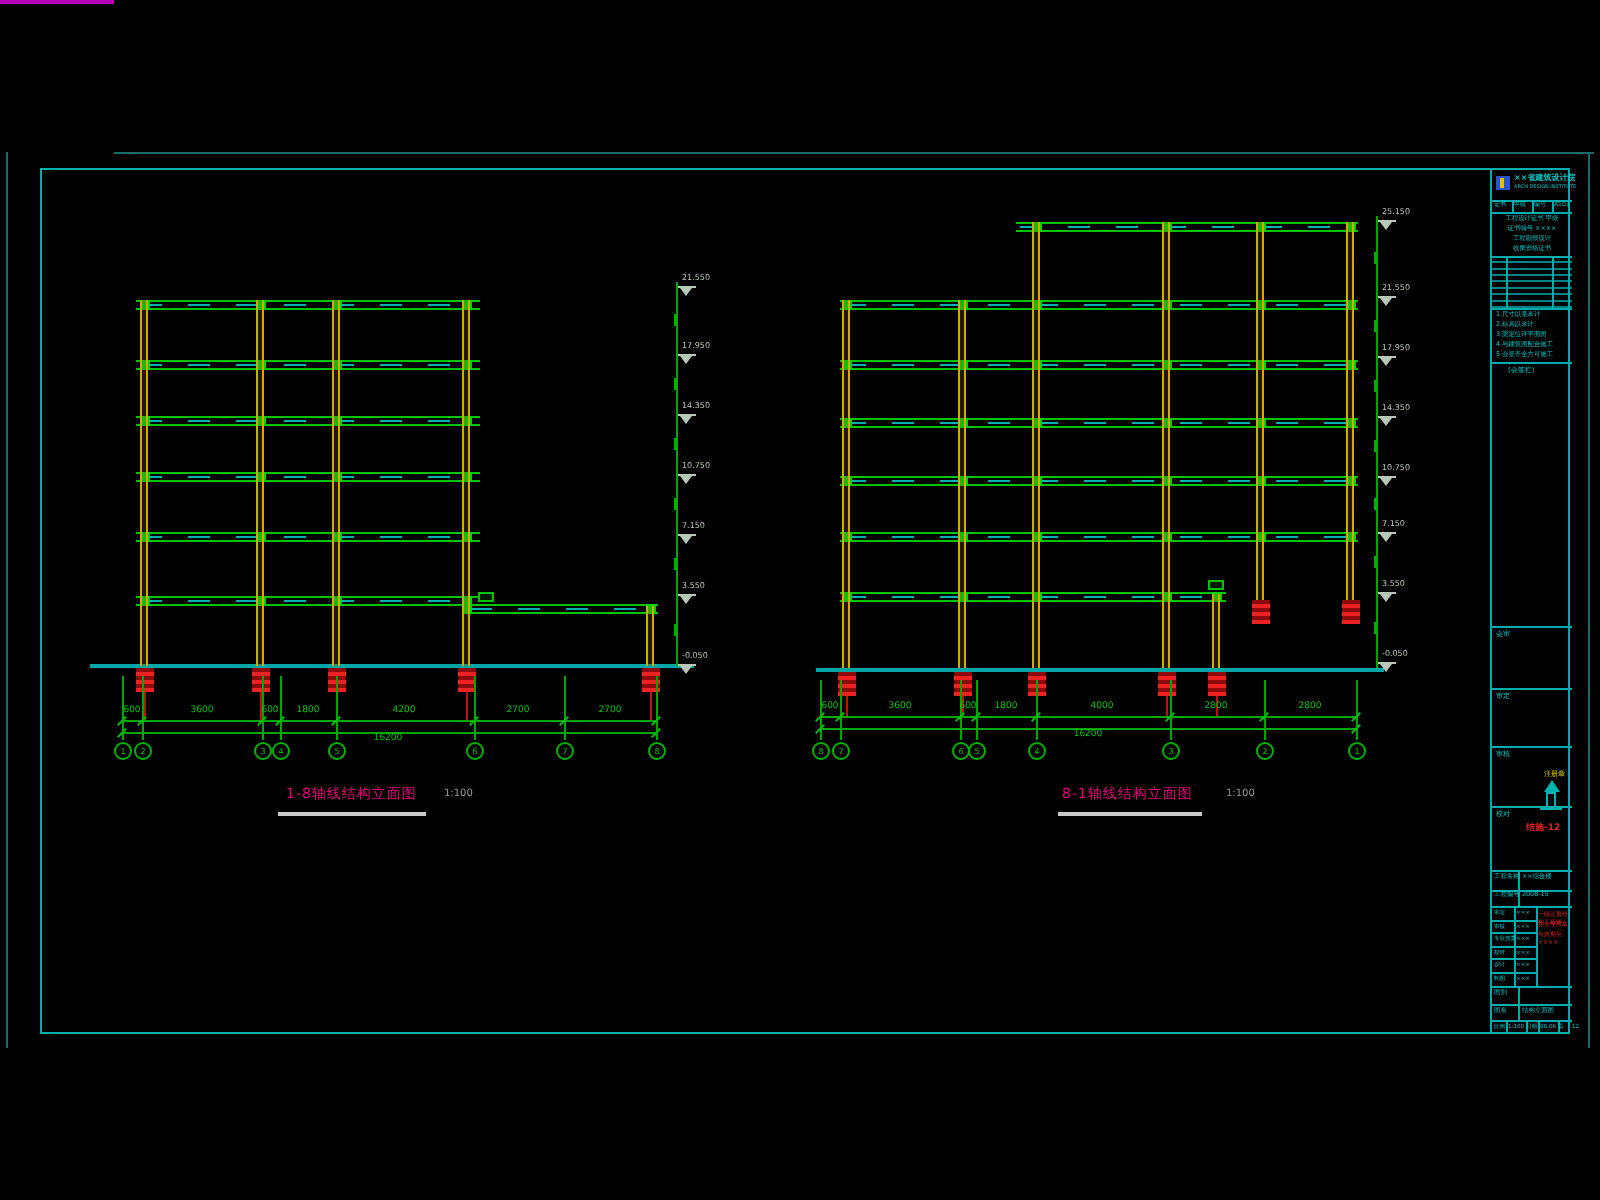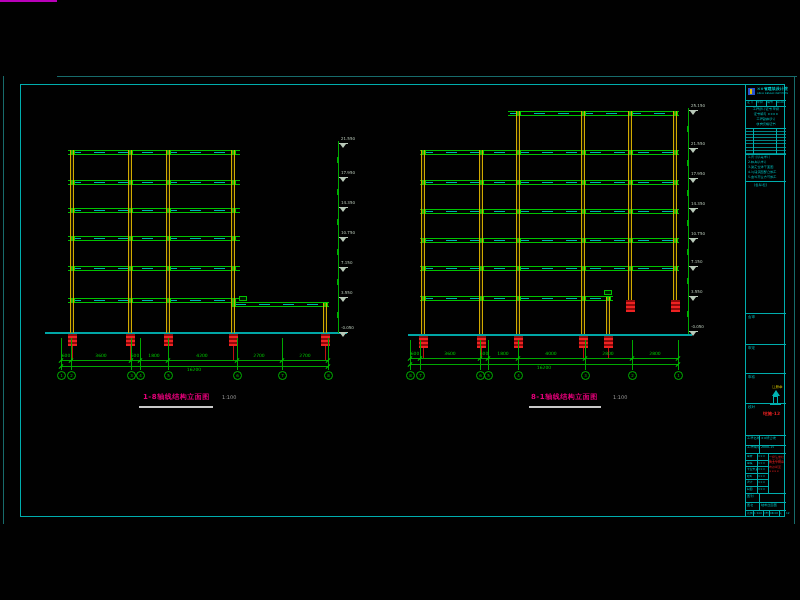--- a/index.html
+++ b/index.html
@@ -25,21 +25,21 @@
   .bubble{box-sizing:border-box;width:9px;height:9px;border:1px solid #00b400;border-radius:50%;
           color:#00c800;font-size:4px;line-height:7px;text-align:center;}
   .lvline{background:#00a800;width:1px;}
   .flagline{background:#b8c8b8;height:1px;width:9px;}
   .flagtri{width:0;height:0;border-left:3px solid transparent;border-right:3px solid transparent;
            border-top:4px solid #b8c8b8;}
   .flagtext{color:#b8c8b8;font-size:4px;line-height:1;white-space:nowrap;}
   .midmark{background:#00b000;width:2px;height:6px;}
   .groundline{background:#00a6a6;height:2px;}
   .tag{box-sizing:border-box;border:1px solid #00c400;background:#001a00;}
-  .dtitle{color:#e6007a;font-size:7px;font-weight:bold;letter-spacing:0.5px;line-height:1;white-space:nowrap;}
+  .dtitle{color:#e6007a;font-size:7px;font-weight:normal;letter-spacing:0.5px;line-height:1;white-space:nowrap;}
   .dunder{background:#c9c9c9;height:2px;}
   .dscale{color:#9a9a9a;font-size:5px;line-height:1;white-space:nowrap;}
   .redtext{color:#e02020;}
   .yeltext{color:#d8c800;}
 </style>
 </head>
 <body>
 
 <div id="stage">
 

